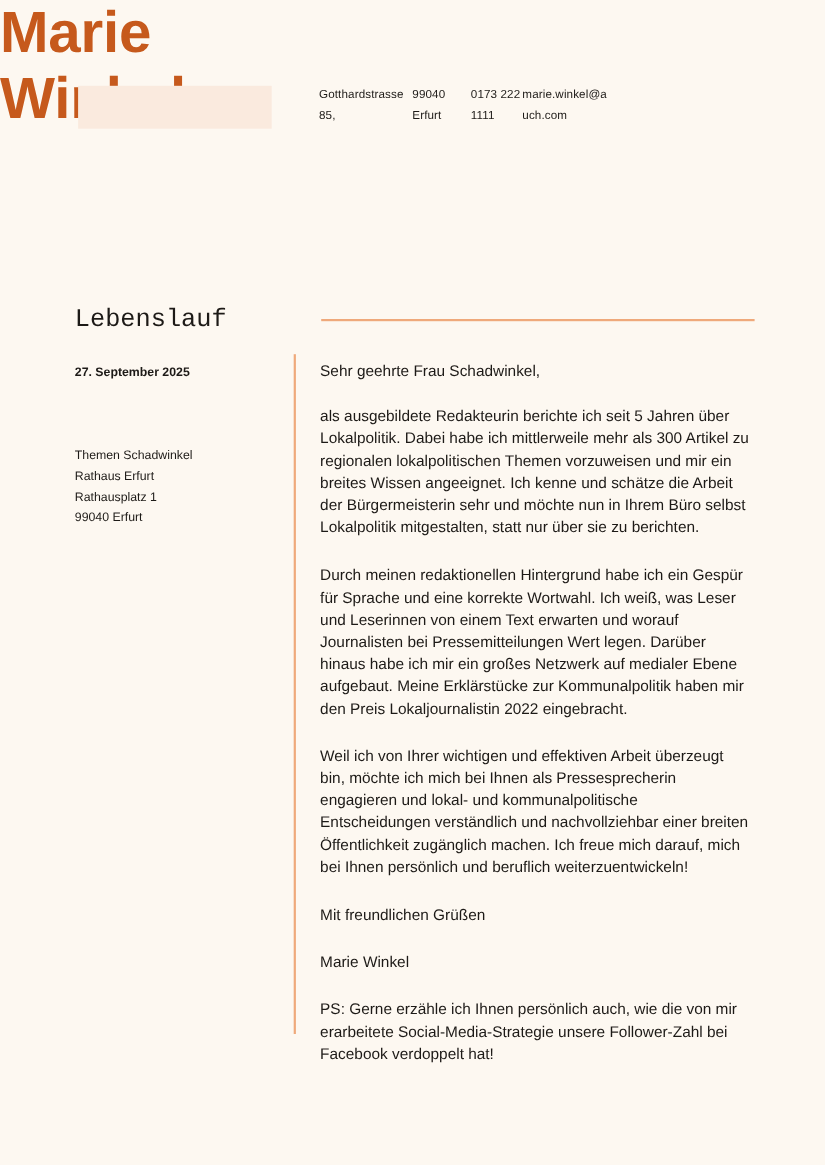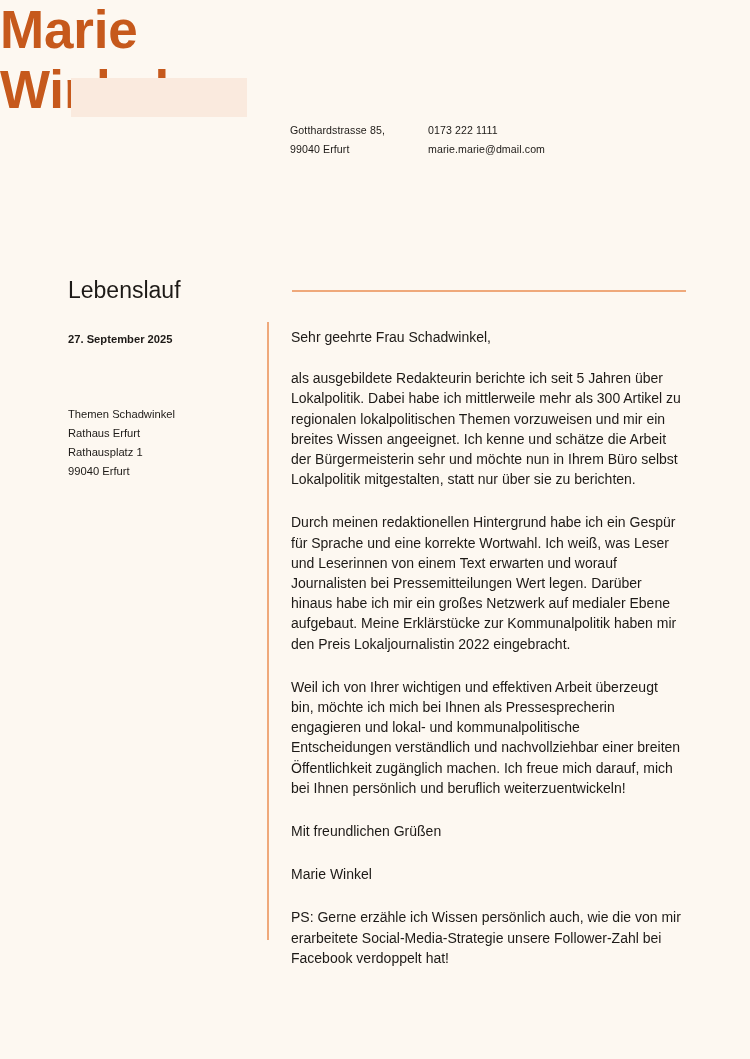--- a/index.html
+++ b/index.html
@@ -47,42 +47,41 @@
     top: 77px;
     display: flex;
     gap: 0px;
     font-size: 10.6px;
     line-height: 19px;
     color: #1d1a17;
     letter-spacing: 0.1px;
   }
   .contact-col {
     display: flex;
-    flex-direction: column;
-    margin-top: 44px;
+    flex-direction: row;
   }
   .contact-col.address { width: 138px; }
   .contact-col.reach   { width: 126px; }
   .contact-line {
     white-space: pre-wrap;
     word-break: break-word;
   }
   .name {
     font-family: Liberation Sans, sans-serif;
     font-weight: 700;
     font-size: 53px;
     line-height: 60px;
     color: #c6591c;
     letter-spacing: -0.2px;
     margin: 0;
   }
   .name .line { display: block; }
 
   .subtitle {
-    font-family: Liberation Sans, sans-serif;
+    font-family: Liberation Mono, monospace;
     font-size: 23px;
     line-height: 28px;
     color: #1d1a17;
     margin: 0;
     position: absolute;
     left: 68px;
     top: 276px;
     font-weight: 400;
     text-align: center;
   }
@@ -149,21 +148,21 @@
 
     <div class="logo-block"></div>
 
     <div class="contact">
       <div class="contact-col address">
         <span class="contact-line">Gotthardstrasse 85,</span>
         <span class="contact-line">99040 Erfurt</span>
       </div>
       <div class="contact-col reach">
         <span class="contact-line">0173 222 1111</span>
-        <span class="contact-line">marie.marie@dmail.com</span>
+        <span class="contact-line">marie.winkel@auch.com</span>
       </div>
     </div>
   </div>
 
   <h1 class="name">
     <span class="line">Marie</span>
     <span class="line">Winkel</span>
   </h1>
 
   <h2 class="subtitle">Lebenslauf</h2>
@@ -181,16 +180,16 @@
     </p>
   </div>
 
   <div class="letter">
     <p class="tight">Sehr geehrte Frau Schadwinkel,</p>
     <p>als ausgebildete Redakteurin berichte ich seit 5 Jahren über Lokalpolitik. Dabei habe ich mittlerweile mehr als 300 Artikel zu regionalen lokalpolitischen Themen vorzuweisen und mir ein breites Wissen angeeignet. Ich kenne und schätze die Arbeit der Bürgermeisterin sehr und möchte nun in Ihrem Büro selbst Lokalpolitik mitgestalten, statt nur über sie zu berichten.</p>
     <p>Durch meinen redaktionellen Hintergrund habe ich ein Gespür für Sprache und eine korrekte Wortwahl. Ich weiß, was Leser und Leserinnen von einem Text erwarten und worauf Journalisten bei Pressemitteilungen Wert legen. Darüber hinaus habe ich mir ein großes Netzwerk auf medialer Ebene aufgebaut. Meine Erklärstücke zur Kommunalpolitik haben mir den Preis Lokaljournalistin 2022 eingebracht.</p>
     <p>Weil ich von Ihrer wichtigen und effektiven Arbeit überzeugt bin, möchte ich mich bei Ihnen als Pressesprecherin engagieren und lokal- und kommunalpolitische Entscheidungen verständlich und nachvollziehbar einer breiten Öffentlichkeit zugänglich machen. Ich freue mich darauf, mich bei Ihnen persönlich und beruflich weiterzuentwickeln!</p>
     <p>Mit freundlichen Grüßen</p>
     <p>Marie Winkel</p>
-    <p>PS: Gerne erzähle ich Wissen persönlich auch, wie die von mir erarbeitete Social-Media-Strategie unsere Follower-Zahl bei Facebook verdoppelt hat!</p>
+    <p>PS: Gerne erzähle ich Ihnen persönlich auch, wie die von mir erarbeitete Social-Media-Strategie unsere Follower-Zahl bei Facebook verdoppelt hat!</p>
   </div>
 
 </div>
 
 </body></html>

